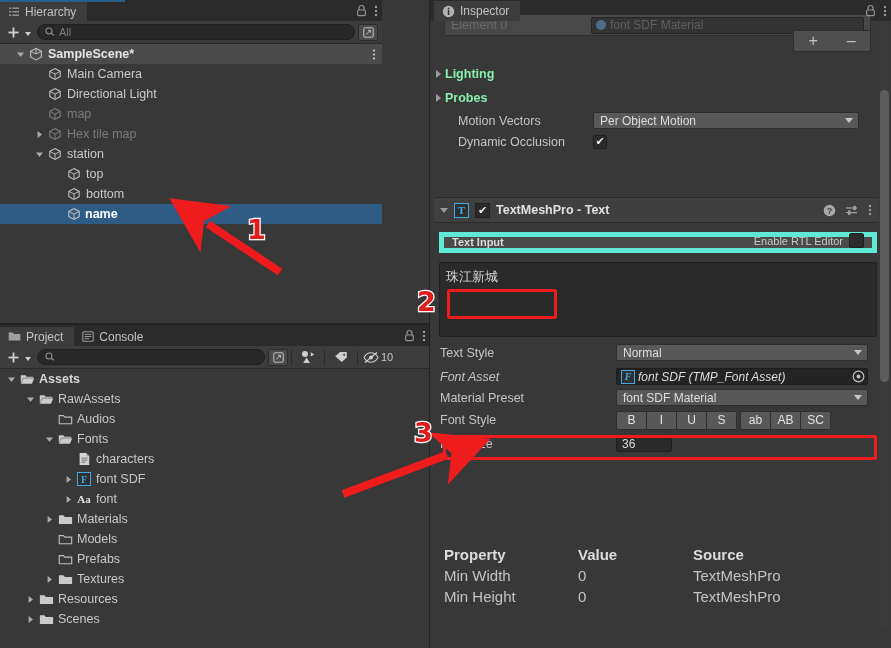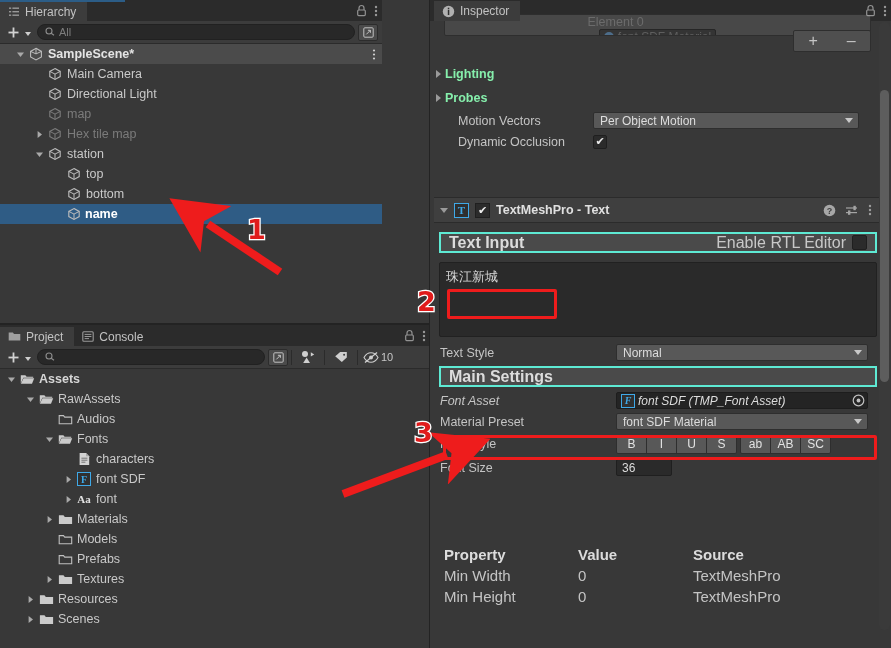--- a/index.html
+++ b/index.html
@@ -68,22 +68,22 @@
   .dd-caret { width:0;height:0;border-top:5px solid #c8c8c8;border-left:4px solid transparent;border-right:4px solid transparent; }
   .checkbox { width:14px; height:14px; background:#2b2b2b; border:1px solid #1f1f1f; border-radius:2px;
               display:flex; align-items:center; justify-content:center; color:#e8e8e8; font-size:11px; }
 
   .compheader { height:26px; background:#3f3f3f; border-top:1px solid #2b2b2b;
                 border-bottom:1px solid #2b2b2b; display:flex; align-items:center;
                 padding:0 6px; gap:6px; }
   .comp-title { font-size:12.5px; font-weight:bold; color:#e0e0e0; }
   .comp-right { margin-left:auto; display:flex; align-items:center; gap:9px; padding-right:4px; }
 
-  .subhdr { height:21px; background:#4a4a4a; border:2px solid #5eead4; display:flex;
-            align-items:center; padding:0 8px; font-size:16px; font-weight:bold; color:#dcdcdc; }
+  .subhdr { height:21px; background:#4a4a4a; border:5px solid #5eead4; display:flex;
+            align-items:flex-end; padding:0 8px; font-size:11px; font-weight:bold; color:#dcdcdc; }
   .textarea { background:#2a2a2a; border:1px solid #212121; border-radius:2px; }
   .objfield { background:#242424; border:1px solid #1d1d1d; border-radius:2px; height:17px;
               display:flex; align-items:center; padding:0 2px 0 4px; gap:3px; font-size:12px; color:#dcdcdc; }
   .numfield { background:#2a2a2a; border:1px solid #1f1f1f; border-radius:2px; height:17px;
               display:flex; align-items:center; padding:0 5px; font-size:12px; color:#dcdcdc; width:56px; }
   .stylebtns { display:flex; }
   .sbtn { height:19px; min-width:31px; background:#585858; border:1px solid #2e2e2e;
           display:flex; align-items:center; justify-content:center; font-size:12px; color:#e2e2e2;
           margin-right:-1px; }
   .sbtn.first { border-radius:2px 0 0 2px; }
@@ -540,21 +540,21 @@
           <span style="margin-left: 3px; white-space: nowrap;">Scenes</span>
         </div>
       </div>
   </div>
 
   <div class="divider-v" style="left:429px;top:0;width:2px;height:648px;"></div>
 
   <div class="panel" id="inspector">
 
     <div style="position:absolute;left:0;top:0;right:0;height:21px;background:#2b2b2b;"></div>
-    <div style="position:absolute;left:14px;top:14px;right:20px;height:22px;background:#484848;border:1px solid #2e2e2e;border-radius:2px;display:flex;align-items:center;padding:0 6px;overflow:hidden;flex-direction:column;">
+    <div style="position:absolute;left:14px;top:14px;right:20px;height:22px;background:#484848;border:1px solid #2e2e2e;border-radius:2px;display:flex;align-items:center;padding:0 6px;overflow:hidden;">
       <span style="font-size:12.5px;color:#6b6b6b;width:140px;">Element 0</span>
       <span style="display:flex;align-items:center;gap:4px;background:#343434;border:1px solid #262626;border-radius:2px;height:17px;padding:0 4px;flex:1;max-width:300px;">
         <span style="width:10px;height:10px;border-radius:50%;background:#4d6d8a;"></span>
         <span style="font-size:12px;color:#5e5e5e;">font SDF Material</span>
       </span>
     </div>
     <div style="position:absolute;right:20px;top:30px;width:78px;height:22px;background:#4f4f4f;border:1px solid #2e2e2e;border-radius:2px;display:flex;align-items:center;justify-content:space-around;">
       <span style="font-size:16px;color:#c5c5c5;line-height:1;">+</span>
       <span style="font-size:16px;color:#c5c5c5;line-height:1;">–</span>
     </div>
@@ -652,23 +652,20 @@
       </div>
 
       <div class="irow" style="padding-left:6px;margin-top:5px;">
         <span class="ilabel" style="width:176px;">Text Style</span>
         <span class="dropdown" style="width:252px;">
           <span>Normal</span>
           <span class="dd-caret"></span>
         </span>
       </div>
 
-      <div class="subhdr" style="margin:3px 5px 0 5px;">
-        <span>Main Settings</span>
-      </div>
 
       <div class="irow" style="padding-left:6px;margin-top:3px;font-style:italic;">
         <span class="ilabel" style="width:176px;">Font Asset</span>
         <span class="objfield" style="width:252px;">
           <span class="fbadge">F</span>
           <span>font SDF (TMP_Font Asset)</span>
           <span style="margin-left:auto;display:flex;align-items:center;">
             <svg width="13" height="13" viewBox="0 0 13 13">
                 <circle cx="6.5" cy="6.5" r="5.3" stroke="#c0c0c0" stroke-width="1.2" fill="none"></circle>
                 <circle cx="6.5" cy="6.5" r="1.9" fill="#c0c0c0"></circle>

